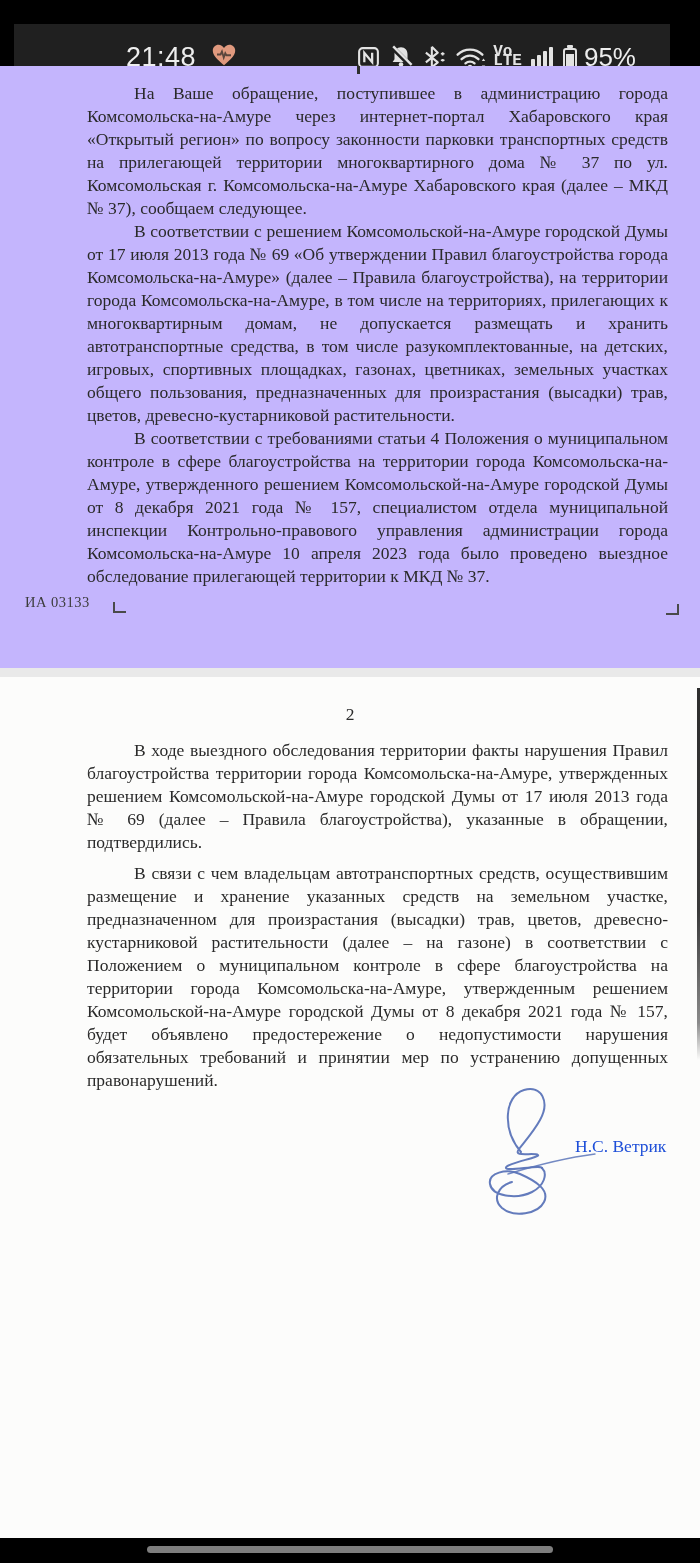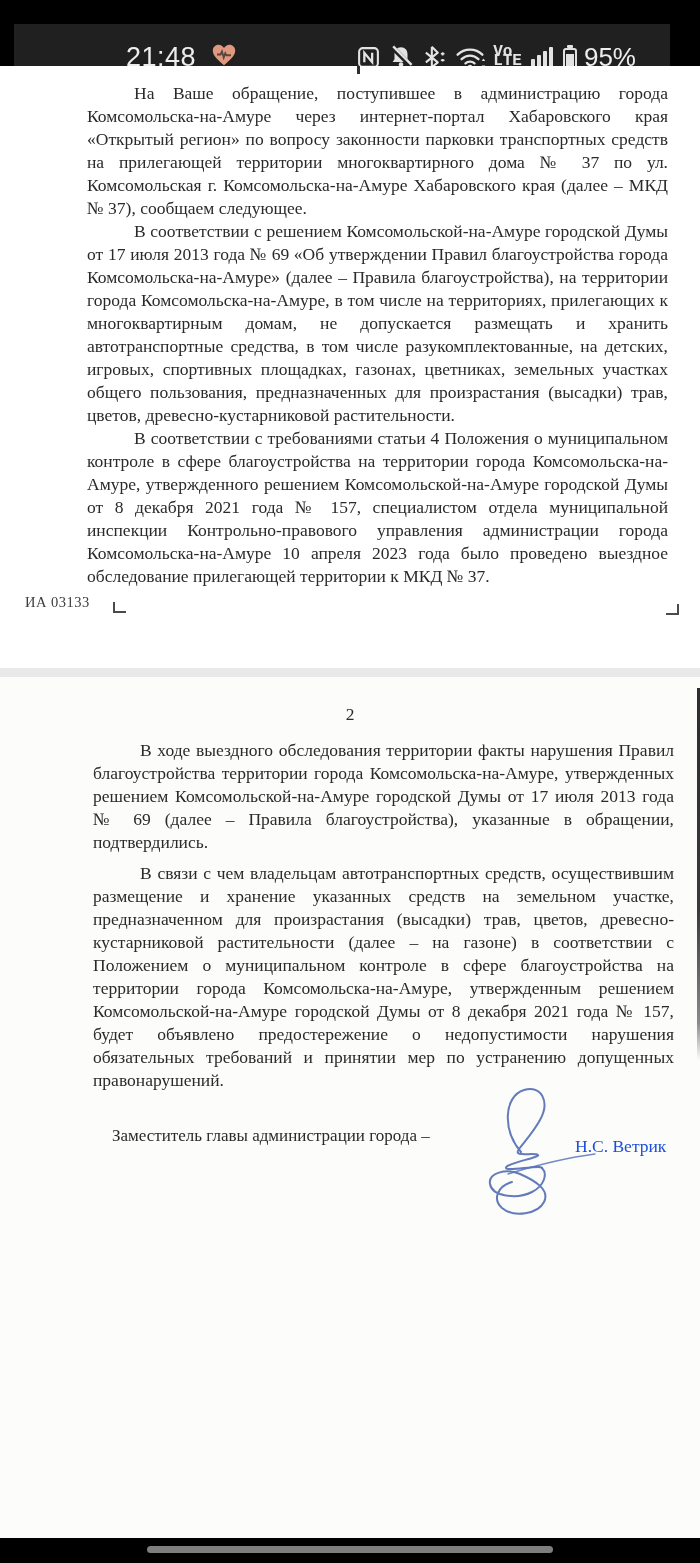--- a/index.html
+++ b/index.html
@@ -22,38 +22,38 @@
   .bars i { display:block; width:4px; background:#e3e3e3; border-radius:1px; }
   .battery { position:relative; width:14px; height:24px; margin-left:3px; }
   .battery .cap { position:absolute; left:4px; top:0; width:6px; height:3px; background:#e3e3e3; border-radius:1px; }
   .battery .case { position:absolute; left:0; top:3px; width:14px; height:21px;
                    border:2px solid #e3e3e3; border-radius:3px; }
   .battery .lvl { position:absolute; left:3px; bottom:2px; width:8px; height:13px; background:#e3e3e3; }
   .sb-batt-pct { font-size:26px; }
 
   
   .viewer { position:absolute; left:0; top:66px; width:700px; height:1472px; }
-  .page1 { position:absolute; left:0; top:0; width:700px; height:602px; background:#ffffff; }
+  .page1 { position:absolute; left:0; top:0; width:700px; height:602px; background:#c4b5fd; }
   .page-gap { position:absolute; left:0; top:602px; width:700px; height:9px; background:#e9e9e9; }
   .page2 { position:absolute; left:0; top:611px; width:700px; height:861px; background:#fcfcfb; }
 
   .doc-text { color:#2a2a2a; font-size:17.5px; line-height:23px; text-align:justify; }
   .doc-text p { text-indent:47px; margin:0; }
 
   .p1-text { position:absolute; left:87px; top:16px; width:581px; }
 
   .fold-tick { position:absolute; left:357px; top:0px; width:3px; height:8px; background:#2f2f2f; }
   .corner-mark { position:absolute; width:13px; height:11px; }
   .corner-left  { left:113px; top:536px; border-left:2px solid #4a4a4a; border-bottom:2px solid #4a4a4a; }
   .corner-right { left:666px; top:538px; border-right:2px solid #4a4a4a; border-bottom:2px solid #4a4a4a; }
   .doc-code { position:absolute; left:25px; top:528px; font-size:14.5px; color:#3c3c3c; letter-spacing:.5px; }
 
   .page-number { position:relative; margin-top:27px; width:700px; text-align:center;
                  font-size:17.5px; color:#2a2a2a; }
-  .p2-text { position:absolute; left:93px; top:62px; width:581px; }
+  .p2-text { position:absolute; left:87px; top:62px; width:581px; }
   .p2-text p + p { margin-top:8px; }
 
   .scan-edge { position:absolute; right:0; top:11px; width:3px; height:372px;
                background:linear-gradient(#2d2d2d 0%, #3a3a3a 60%, #8a8a8a 90%, rgba(140,140,140,0)); }
 
   .sig-title { position:absolute; left:112px; top:448px; font-size:17px; line-height:22px; color:#2a2a2a; }
   .sig-name  { position:absolute; left:575px; top:459px; font-size:17.5px; color:#1d4ed8; }
   .signature-svg { position:absolute; left:464px; top:405px; }
 
   
@@ -145,21 +145,20 @@
 
   <div class="page2">
     <div class="scan-edge"></div>
     <div class="page-number">2</div>
     <div class="doc-text p2-text">
       <p>В ходе выездного обследования территории факты нарушения Правил благоустройства территории города Комсомольска-на-Амуре, утвержденных решением Комсомольской-на-Амуре городской Думы от 17 июля 2013 года № 69 (далее – Правила благоустройства), указанные в обращении, подтвердились.</p>
       <p>В связи с чем владельцам автотранспортных средств, осуществившим размещение и хранение указанных средств на земельном участке, предназначенном для произрастания (высадки) трав, цветов, древесно-кустарниковой растительности (далее – на газоне) в соответствии с Положением о муниципальном  контроле в сфере благоустройства на территории города Комсомольска-на-Амуре, утвержденным решением Комсомольской-на-Амуре городской Думы от 8 декабря 2021 года № 157, будет объявлено предостережение о недопустимости нарушения обязательных требований и принятии мер по устранению допущенных правонарушений.</p>
     </div>
 
     <div class="sig-title">
-      <div>Заместитель главы администрации города –</div>
     </div>
 
     <span class="signature-svg">
       <svg width="136" height="142" viewBox="0 0 136 142" fill="none" stroke="#5b74b8" stroke-width="2" stroke-linecap="round">
         <path d="M57 70 C38 48 40 14 60 8 C78 3 86 20 76 38 C70 49 62 58 55 67 C48 76 70 70 74 73 C77 75 40 82 42 86 C44 90 76 82 78 86" opacity=".95"></path>
         <path d="M78 86 C84 92 80 104 68 110 C52 118 28 114 26 102 C24 91 42 86 56 92 C72 99 86 108 80 120 C74 132 50 136 38 126 C28 117 34 104 48 100" opacity=".95"></path>
         <path d="M44 92 C70 84 100 76 131 72" stroke-width="1.4" opacity=".85"></path>
       </svg>
     </span>
 

